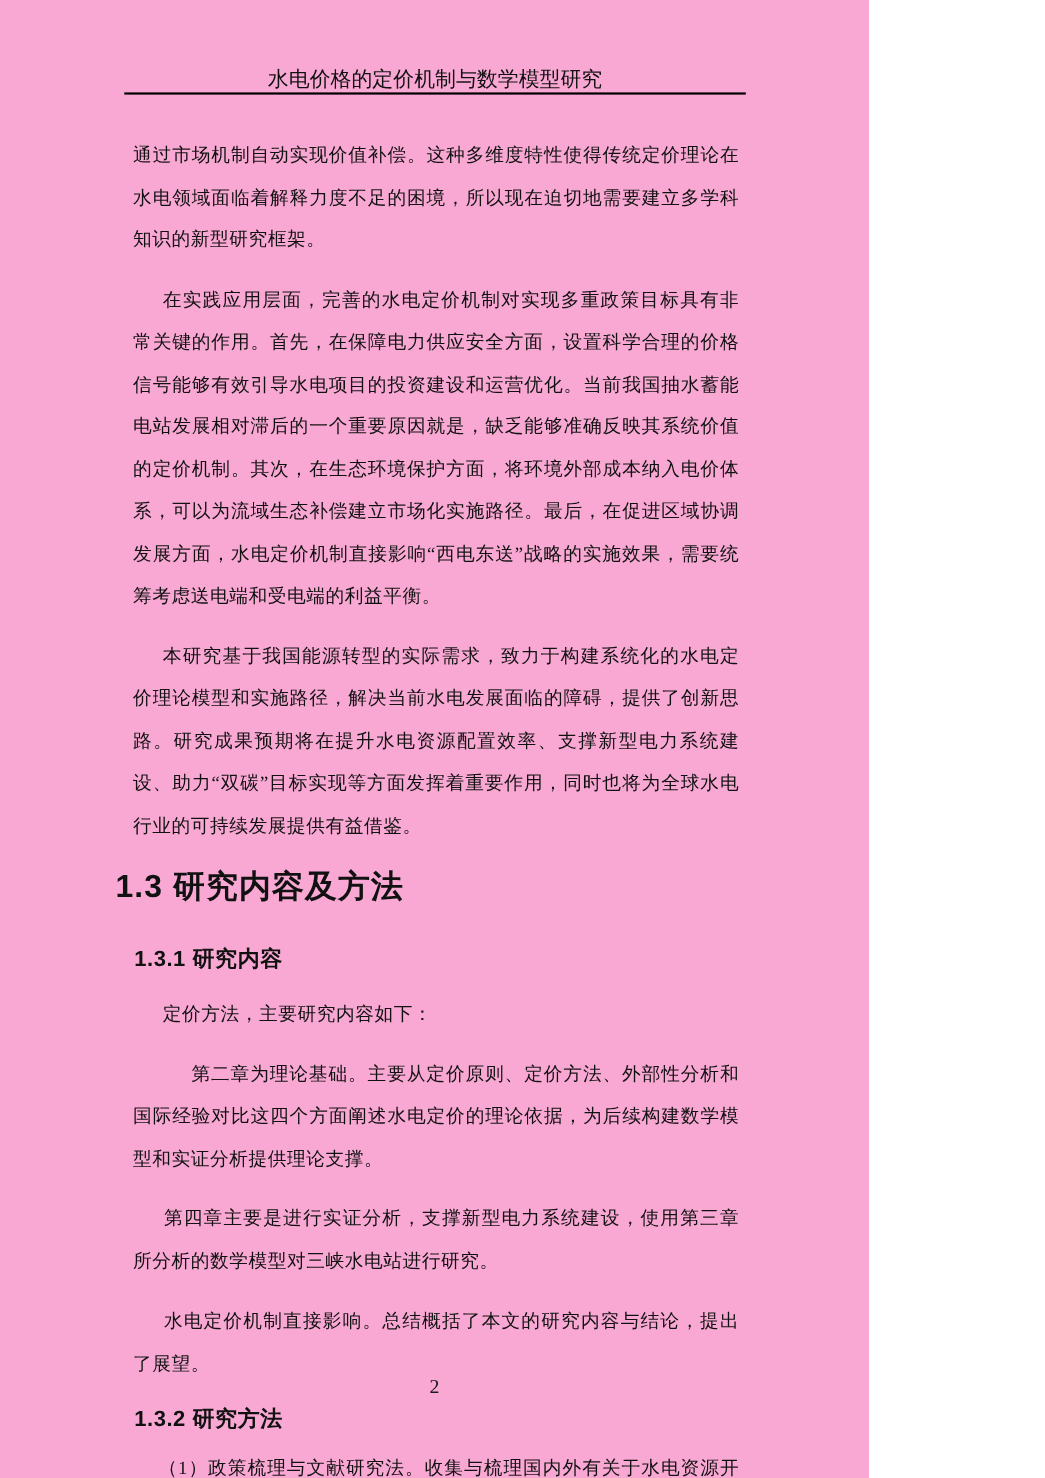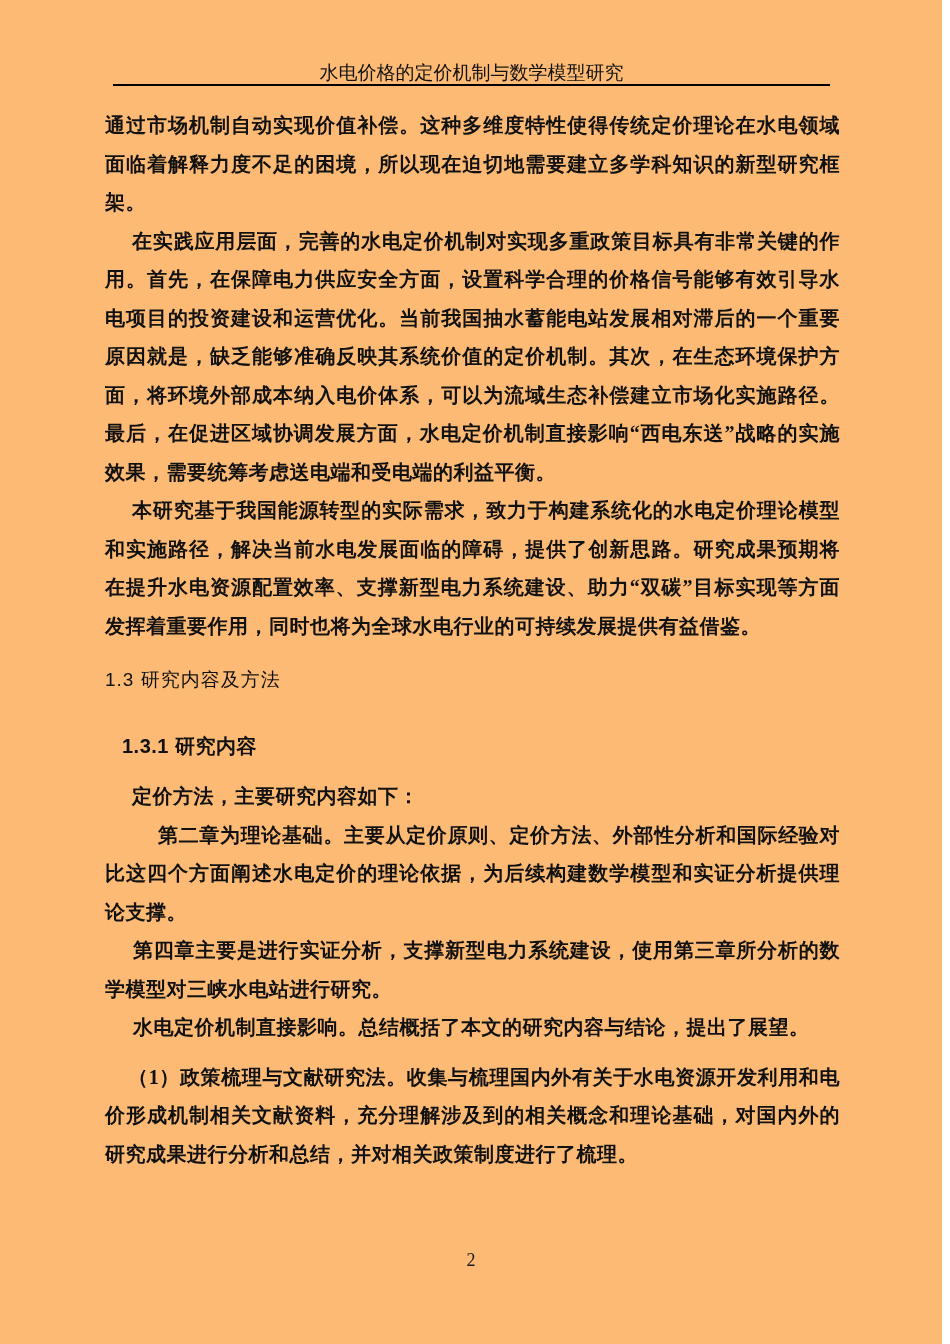--- a/index.html
+++ b/index.html
@@ -1,55 +1,54 @@
 <!DOCTYPE html>
 <html><head>
 <meta charset="utf-8">
 <style>
   html, body { margin: 0; padding: 0; background: #ffffff; }
   .page {
     position: relative;
-    width: 942px;
+    width: 790px;
     height: 1344px;
-    background: #fdba74;
+    background: #f9a8d4;
     color: #111111;
     font-family: "Liberation Serif", "DejaVu Serif", serif;
     overflow: hidden;
   }
   .header {
     margin: 0 112px 0 113px;
     padding-top: 61px;
     border-bottom: 2px solid #000000;
     text-align: center;
     font-size: 19px;
     line-height: 23px;
     white-space: nowrap;
   }
   .content {
     margin: 0 102px 0 105px;
     padding-top: 20px;
   }
   .body-p {
-    margin: 0;
-    font-size: 20px;
+    margin: 16px;
+    font-size: 17px;
     line-height: 38.5px;
     text-align: justify;
     text-justify: inter-ideograph;
     letter-spacing: 0.5px;
-    font-weight: bold;
   }
   .indent-sm { text-indent: 27px; }
   .indent-md { text-indent: 28px; }
   .indent-lg { text-indent: 53px; }
   .indent-p1 { text-indent: 23px; }
   .h2 {
     margin: 15px 0 0 0;
     font-family: "Liberation Sans", "DejaVu Sans", sans-serif;
-    font-weight: 400;
-    font-size: 19px;
+    font-weight: 700;
+    font-size: 29px;
     line-height: 40px;
     letter-spacing: 1px;
   }
   .h3 {
     margin: 31px 0 0 17px;
     font-family: "Liberation Sans", "DejaVu Sans", sans-serif;
     font-weight: 700;
     font-size: 20px;
     line-height: 30px;
     letter-spacing: 0.5px;
@@ -92,20 +91,21 @@
     <p class="body-p indent-sm mt-first">定价方法，主要研究内容如下：</p>
 
 
     <p class="body-p indent-lg">第二章为理论基础。主要从定价原则、定价方法、外部性分析和国际经验对比这四个方面阐述水电定价的理论依据，为后续构建数学模型和实证分析提供理论支撑。</p>
 
 
     <p class="body-p indent-md">第四章主要是进行实证分析，支撑新型电力系统建设，使用第三章所分析的数学模型对三峡水电站进行研究。</p>
 
     <p class="body-p indent-md">水电定价机制直接影响。总结概括了本文的研究内容与结论，提出了展望。</p>
 
+    <h3 class="h3 h3-second">1.3.2 研究方法</h3>
 
     <p class="body-p indent-p1 mt-last">（1）政策梳理与文献研究法。收集与梳理国内外有关于水电资源开发利用和电价形成机制相关文献资料，充分理解涉及到的相关概念和理论基础，对国内外的研究成果进行分析和总结，并对相关政策制度进行了梳理。</p>
 
   </div>
 
   <div class="footer">
     <span>2</span>
   </div>
 
 </div>

